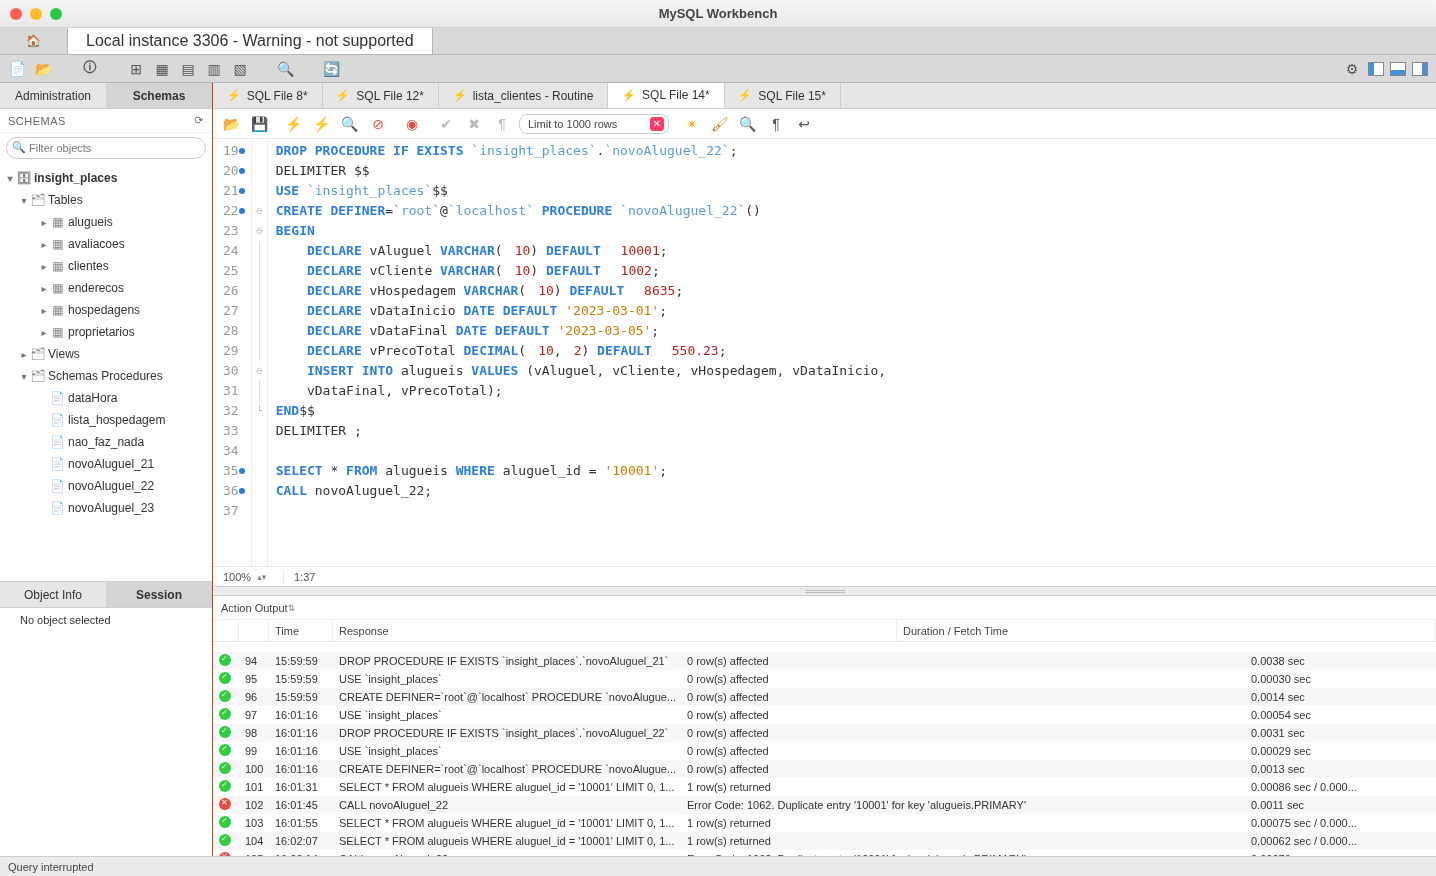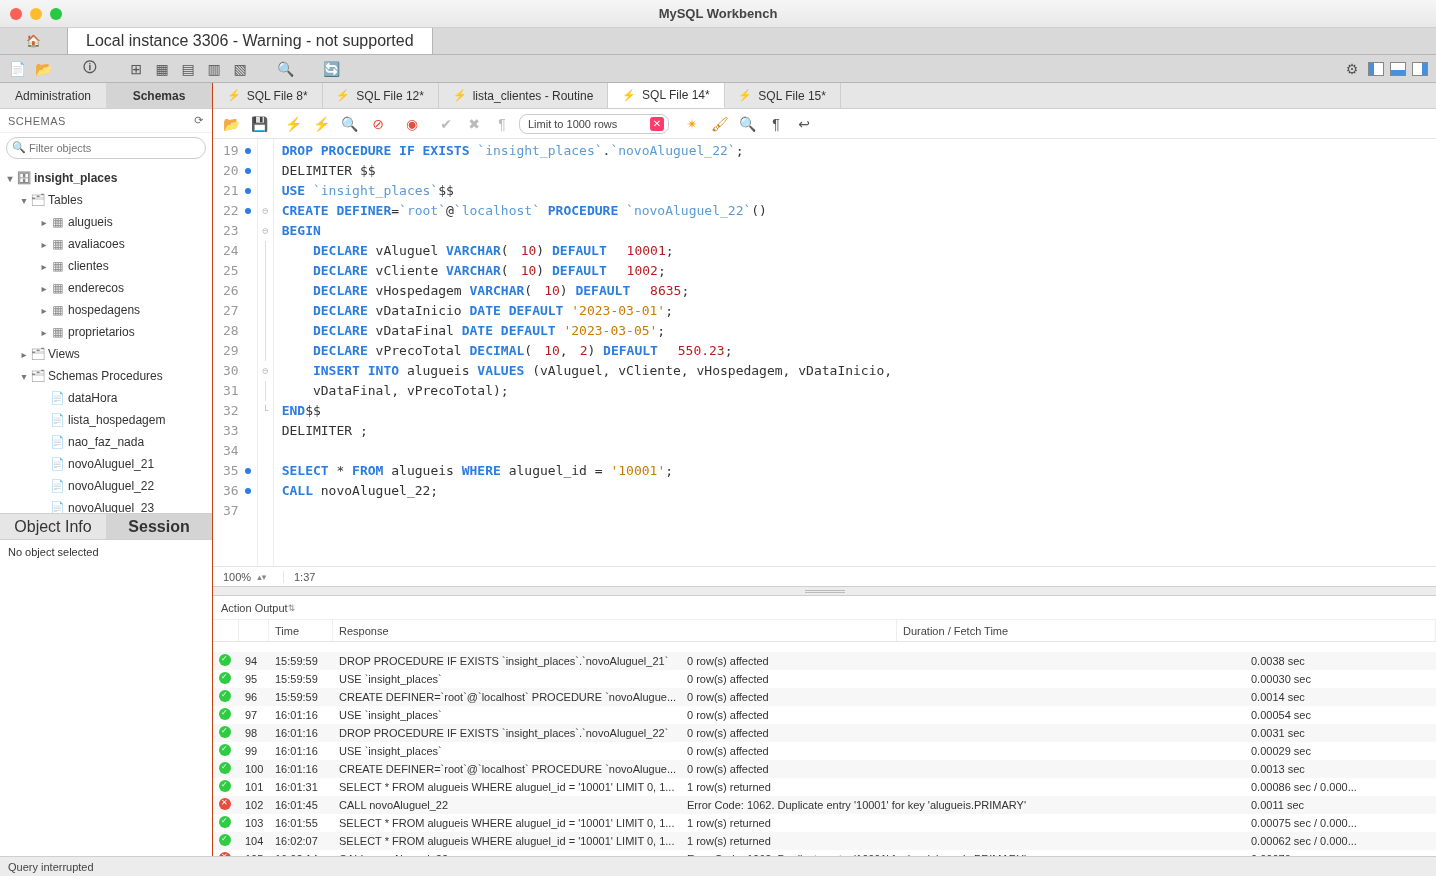--- a/index.html
+++ b/index.html
@@ -40,38 +40,38 @@
   .tree { flex: 1; overflow: auto; padding: 4px 0 8px; font-size: 12px; }
   .tree-row { display: flex; align-items: center; height: 22px; padding-right: 6px; cursor: pointer; white-space: nowrap; }
   .tree-row .ar { width: 12px; text-align: center; color: #777; font-size: 10px; }
   .tree-row .ic { width: 16px; text-align: center; color: #888; font-size: 12px; }
   .tree-row .lbl { padding-left: 2px; }
   .d0 { padding-left: 4px; font-weight: 600; }
   .d1 { padding-left: 18px; }
   .d2 { padding-left: 38px; }
   
   .sb-bottom { border-top: 1px solid #cfcfcf; }
-  .sb-bottom .sb-tabs .sb-tab { font-size: 16px; }
-  .noobj { padding: 6px 8px; font-size: 11px; color: #333; background:#fff; height:316px;}
+  .sb-bottom .sb-tabs .sb-tab { font-size: 12px; }
+  .noobj { padding: 6px 20px; font-size: 11px; color: #333; background:#fff; height:248px;}
   
   .content { flex: 1; display: flex; flex-direction: column; background: #fff; min-width: 0; }
   
   .file-tabs { display: flex; height: 26px; background: #e6e6e6; border-bottom: 1px solid #cfcfcf; }
   .file-tab { padding: 0 14px; display: flex; align-items: center; gap: 6px; border-right: 1px solid #cfcfcf; font-size: 12px; cursor: pointer; }
   .file-tab.active { background: #fff; border-bottom: 1px solid #fff; }
   .file-tab .bolt { color: #888; font-size: 11px; }
   
   .ed-toolbar { height: 30px; border-bottom: 1px solid #e5e5e5; display: flex; align-items: center; padding: 0 8px; gap: 6px; }
   .ed-toolbar .ico { width: 22px; height: 22px; }
   .limit { height: 20px; border: 1px solid #ccc; border-radius: 8px; padding: 0 10px 0 8px; font-size: 11px; display: inline-flex; align-items: center; color: #444; position: relative; min-width: 150px; }
   .limit .clr { position: absolute; right: 4px; top: 2px; width: 14px; height: 14px; border-radius: 3px; background: #ff3b6b; color: #fff; font-size: 10px; display: flex; align-items: center; justify-content: center; }
   
   .editor { flex: 1; display: flex; overflow: auto; font-family: Menlo, Consolas, monospace; font-size: 13px; line-height: 20px; }
   .gutter { background: #fff; color: #999; text-align: right; padding: 2px 6px 2px 10px; border-right: 1px solid #eee; user-select: none; }
-  .gutter .ln { height: 20px; display: flex; align-items: center; justify-content: flex-end; gap: 6px; }
+  .gutter .ln { height: 20px; display: flex; align-items: center; justify-content: flex-end; }
   .gutter .dot { width: 6px; height: 6px; border-radius: 50%; background: #2a7de1; }
   .fold-col { width: 16px; border-right: 1px solid #eee; padding-top:2px;}
   .fold-col .fc { height: 20px; display:flex; align-items:center; justify-content:center; color:#bbb; font-size:10px; position:relative;}
   .fold-col .fc.bar::before { content:""; position:absolute; top:0; bottom:0; left:50%; width:1px; background:#ddd; }
   .code { padding: 2px 8px; white-space: pre; }
   .code .row { height: 20px; }
   .kw { color: #2a7de1; font-weight: 600; }
   .str { color: #c97a00; }
   .bt { color: #5b9bd5; }
   .num { color: #b91c1c; margin-left: 12px; }

